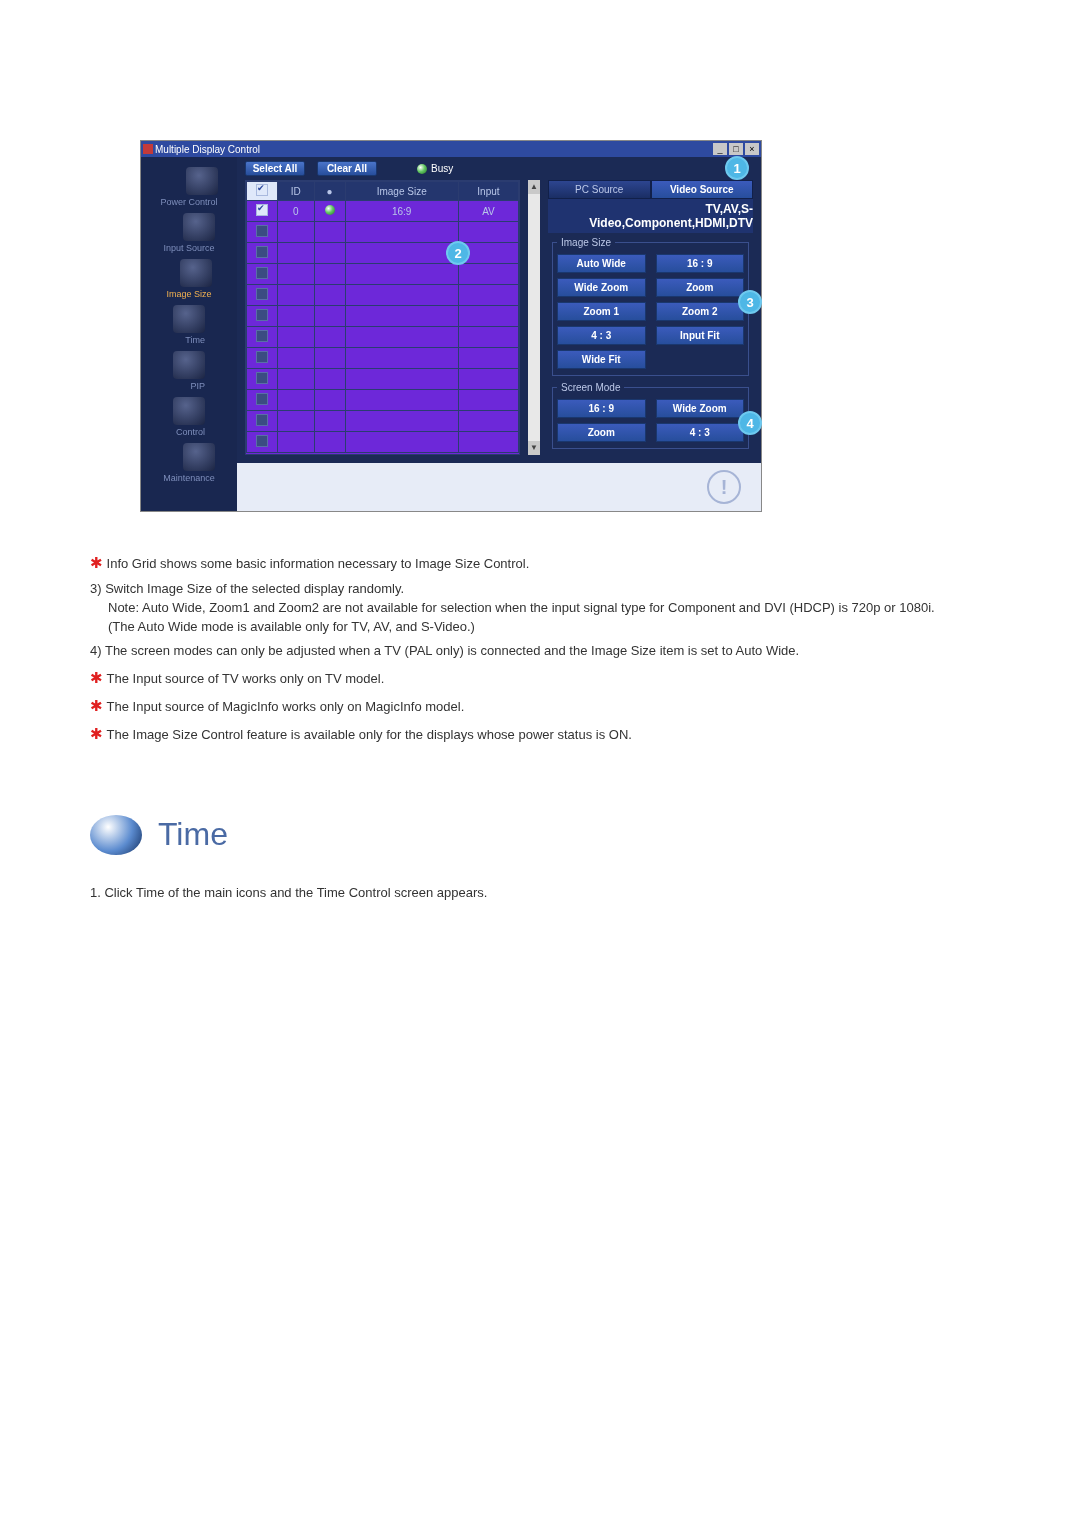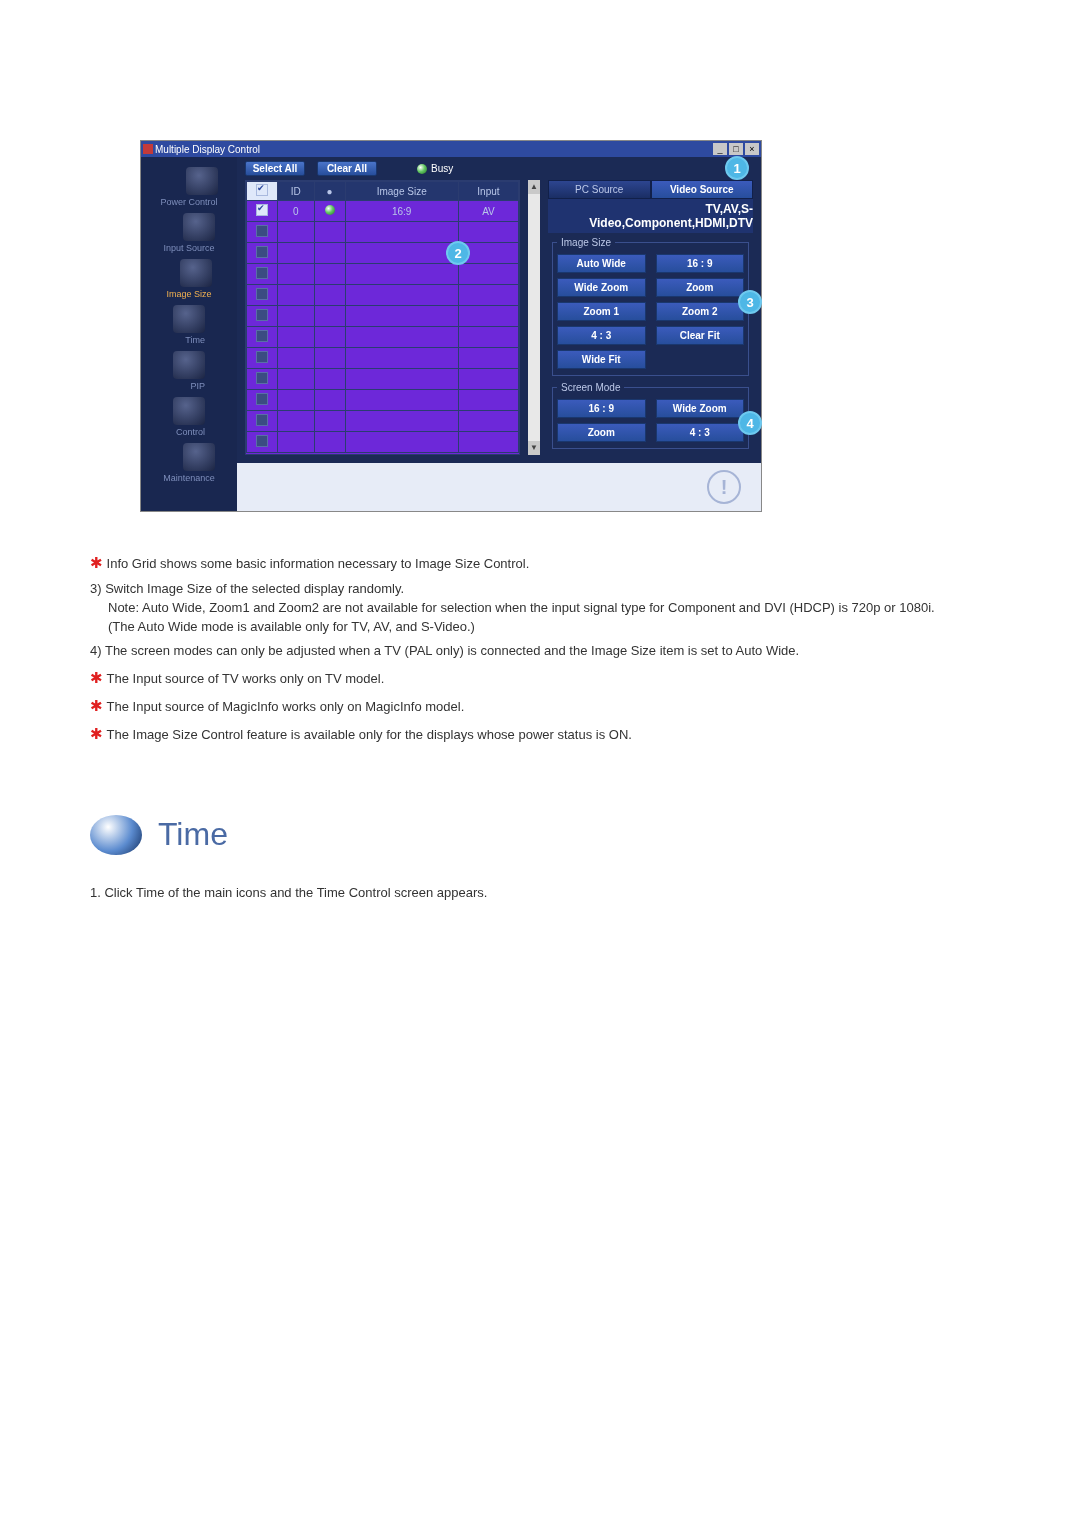--- a/index.html
+++ b/index.html
@@ -509,21 +509,21 @@
             <fieldset class="group" style="position:relative">
               <legend>Image Size</legend>
               <div class="btn-grid">
                 <div class="opt-btn">Auto Wide</div>
                 <div class="opt-btn">16 : 9</div>
                 <div class="opt-btn">Wide Zoom</div>
                 <div class="opt-btn">Zoom</div>
                 <div class="opt-btn">Zoom 1</div>
                 <div class="opt-btn">Zoom 2</div>
                 <div class="opt-btn">4 : 3</div>
-                <div class="opt-btn">Clear Fit</div>
+                <div class="opt-btn">Input Fit</div>
                 <div class="opt-btn">Wide Fit</div>
               </div>
               <span class="callout" style="right:-14px;top:42px">3</span>
             </fieldset>
 
             <fieldset class="group" style="position:relative">
               <legend>Screen Mode</legend>
               <div class="btn-grid">
                 <div class="opt-btn">16 : 9</div>
                 <div class="opt-btn">Wide Zoom</div>

